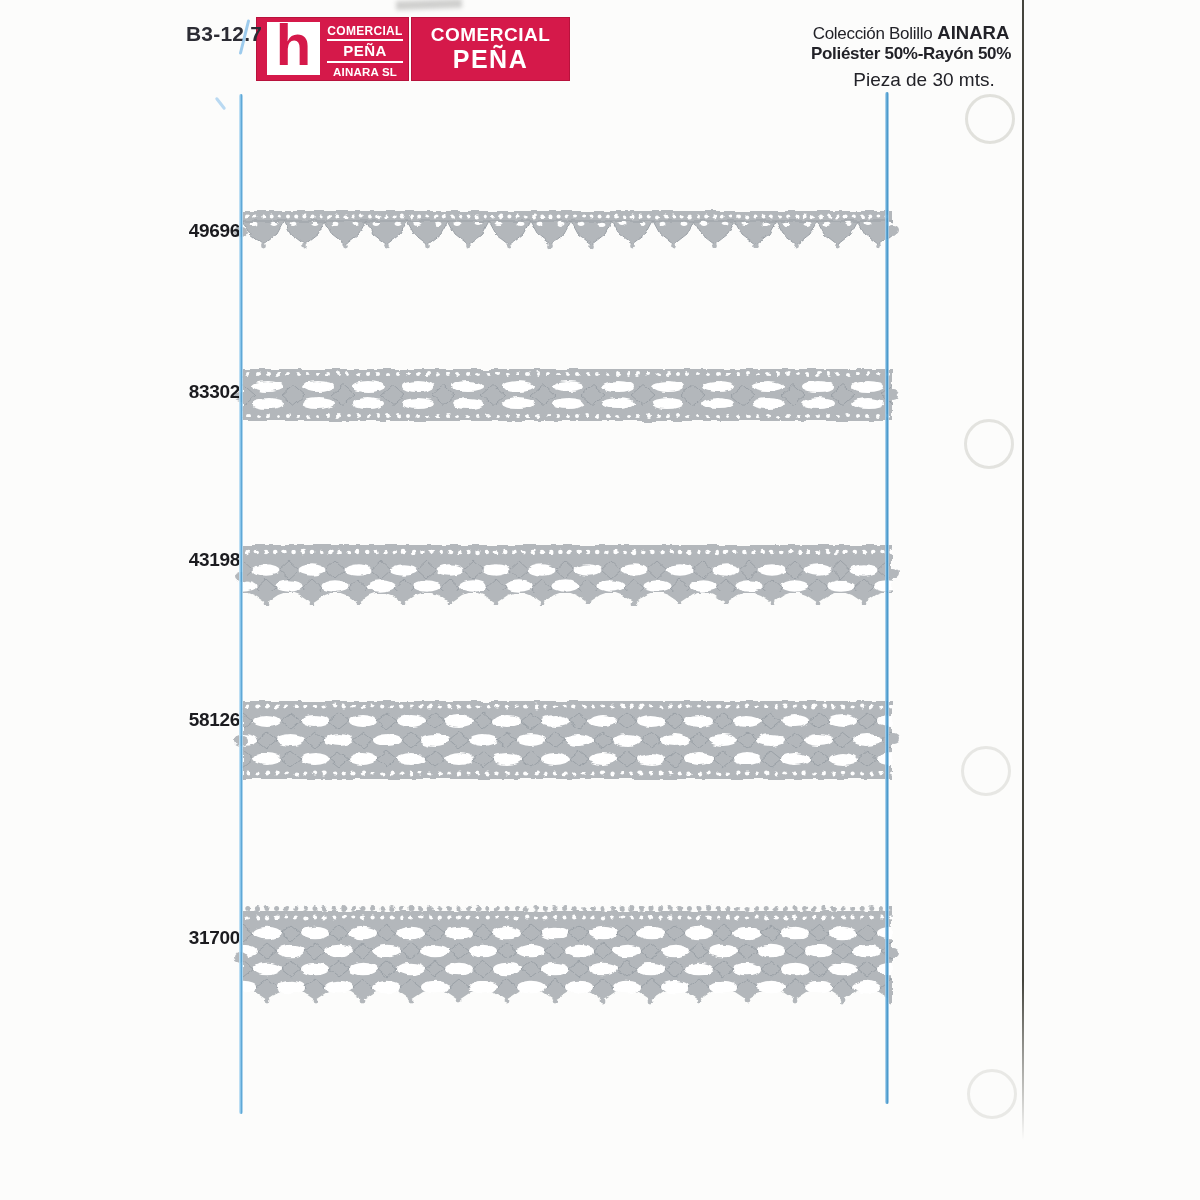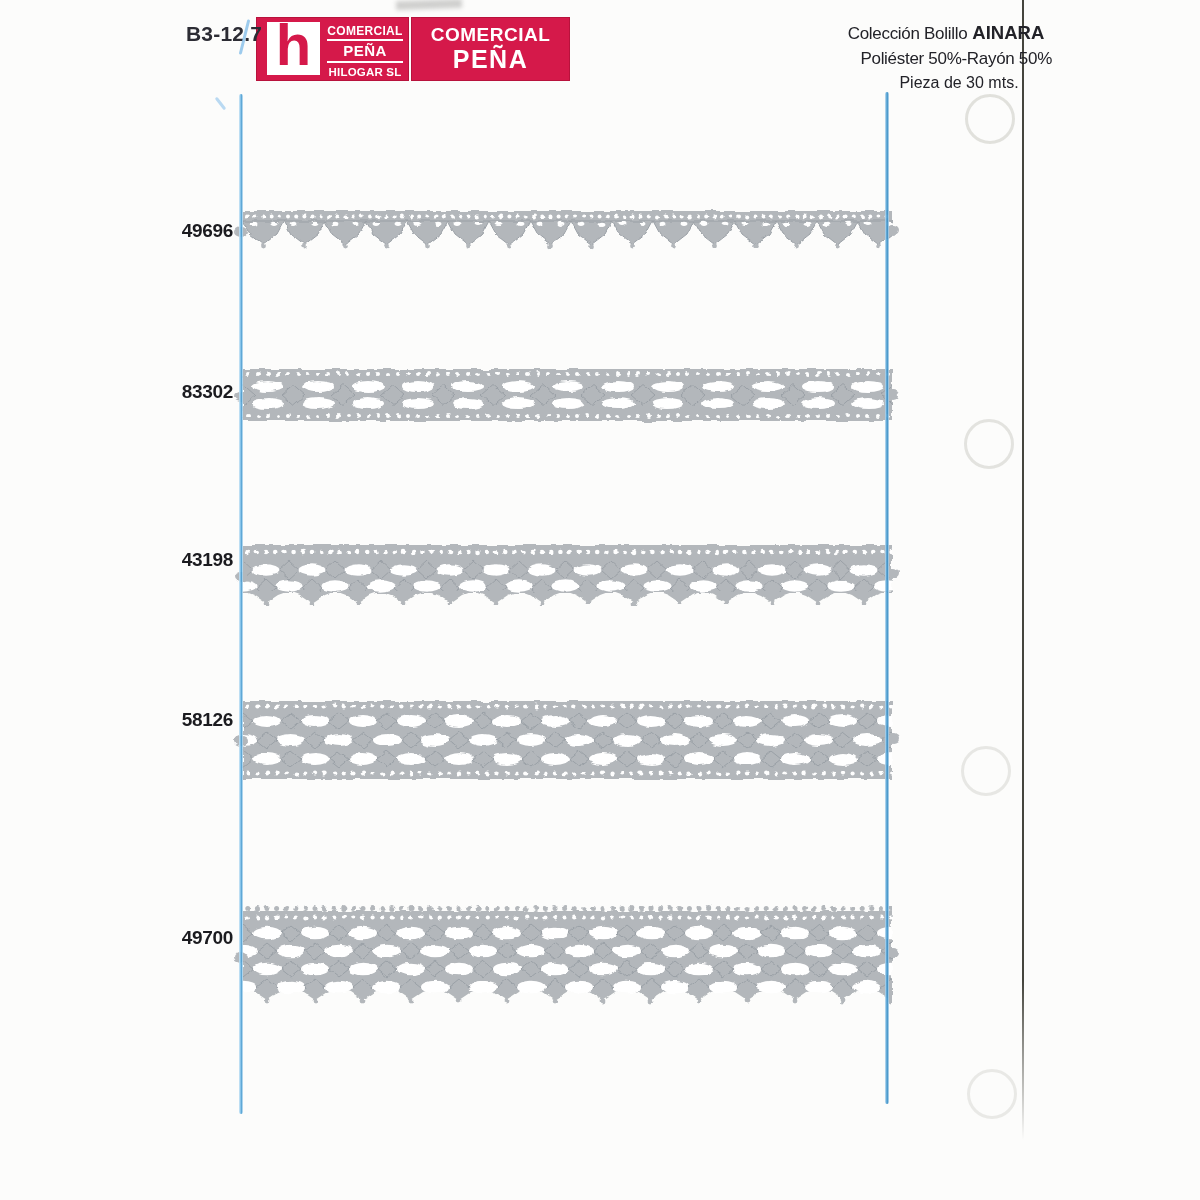--- a/index.html
+++ b/index.html
@@ -22,27 +22,27 @@
   .logo-square{position:absolute;left:11px;top:5px;width:53px;height:53px;background:#fff;
                display:flex;align-items:center;justify-content:center;overflow:hidden;}
   .logo-h{font-size:58px;font-weight:bold;color:var(--banner-red,#d5194a);line-height:1;margin-top:-8px;}
   .logo-text{position:absolute;left:71px;top:7px;width:76px;text-align:center;color:#fff;font-weight:bold;}
   .logo-text .l1{font-size:12px;letter-spacing:.3px;border-bottom:2px solid #fff;padding-bottom:1px;}
   .logo-text .l2{font-size:15px;letter-spacing:.5px;border-bottom:2px solid #fff;padding:1px 0 2px;}
   .logo-text .l3{font-size:11.5px;padding-top:3px;letter-spacing:.2px;}
   .banner2{left:411px;width:159px;display:flex;flex-direction:column;align-items:center;justify-content:center;color:#fff;font-weight:bold;}
   .banner2 .b1{font-size:19px;letter-spacing:.5px;}
   .banner2 .b2{font-size:25px;letter-spacing:1.5px;margin-top:-1px;}
-  .colinfo{position:absolute;left:840px;top:22px;width:212px;text-align:center;color:var(--text,#222228);z-index:3;}
+  .colinfo{position:absolute;left:805px;top:22px;width:212px;text-align:center;color:var(--text,#222228);z-index:3;}
   .colinfo .r1{font-size:17px;letter-spacing:-.3px;}
   .colinfo .r1 b{font-size:18.5px;letter-spacing:0;}
-  .colinfo .r2{font-size:17px;margin-top:5px;letter-spacing:-.3px;font-weight:400;text-align:right;}
-  .colinfo .r3{font-size:16px;margin-top:5px;margin-left:26px;}
-  
-  .sample-label{position:absolute;left:133px;width:100px;text-align:right;font-size:19px;font-weight:bold;
+  .colinfo .r2{font-size:17px;letter-spacing:-.3px;font-weight:700;}
+  .colinfo .r3{font-size:19px;margin-top:5px;margin-left:26px;}
+  
+  .sample-label{position:absolute;left:140px;width:100px;text-align:right;font-size:19px;font-weight:bold;
                 color:#1b1b1f;letter-spacing:-.3px;z-index:3;}
   
   .lace-svg{position:absolute;overflow:visible;z-index:2;}
   .lf{fill:var(--lace,#b3b7bb);}
   .ls{stroke:var(--lace-dark,#9aa0a6);stroke-width:1;}
   
   .hole{position:absolute;width:44px;height:44px;border-radius:50%;z-index:1;}
   .h1{left:965px;top:94px;border:3px solid rgba(206,206,200,.60);}
   .h2{left:964px;top:419px;border:3px solid rgba(206,206,200,.55);}
   .h3{left:961px;top:746px;border:3px solid rgba(206,206,200,.45);}
@@ -185,21 +185,21 @@
 
   <div class="code">B3-12.7</div>
 
   <div class="banner banner1">
     <div class="logo-square">
       <span class="logo-h">h</span>
     </div>
     <div class="logo-text">
       <div class="l1">COMERCIAL</div>
       <div class="l2">PEÑA</div>
-      <div class="l3">HILOGAR SL</div>
+      <div class="l3">AINARA SL</div>
     </div>
   </div>
 
   <div class="banner banner2">
     <div class="b1">COMERCIAL</div>
     <div class="b2">PEÑA</div>
   </div>
 
   <div class="colinfo">
     <div class="r1">
@@ -238,21 +238,21 @@
 
   <div class="sample-label" style="top:709px">58126</div>
   <svg class="lace-svg" style="left:243px;top:701px" width="650" height="78">
     <g filter="url(#rough2)">
       <rect width="649" height="78" fill="url(#pD)"></rect>
       <ellipse cx="-2" cy="40" rx="7" ry="5" class="lf"></ellipse>
       <ellipse cx="650" cy="38" rx="6" ry="5" class="lf"></ellipse>
     </g>
   </svg>
 
-  <div class="sample-label" style="top:927px">49700</div>
+  <div class="sample-label" style="top:927px">31700</div>
   <svg class="lace-svg" style="left:243px;top:903px" width="650" height="104">
     <g filter="url(#rough1)">
       <rect width="649" height="104" fill="url(#pE)"></rect>
       <ellipse cx="-2" cy="54" rx="7" ry="5" class="lf"></ellipse>
       <ellipse cx="650" cy="50" rx="6" ry="5" class="lf"></ellipse>
     </g>
   </svg>
 
   <div class="thread thread-left"></div>
   <div class="thread thread-right"></div>

